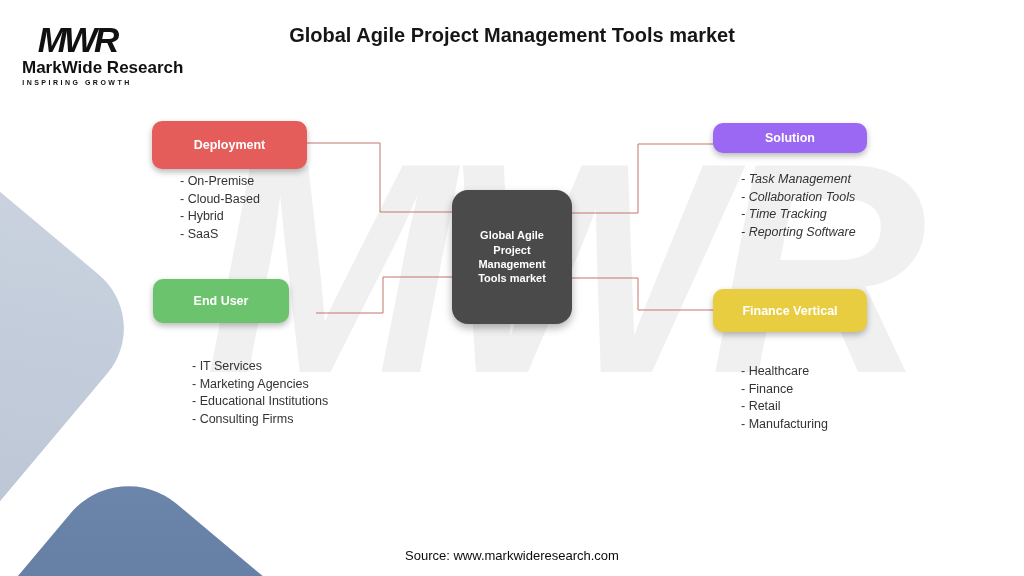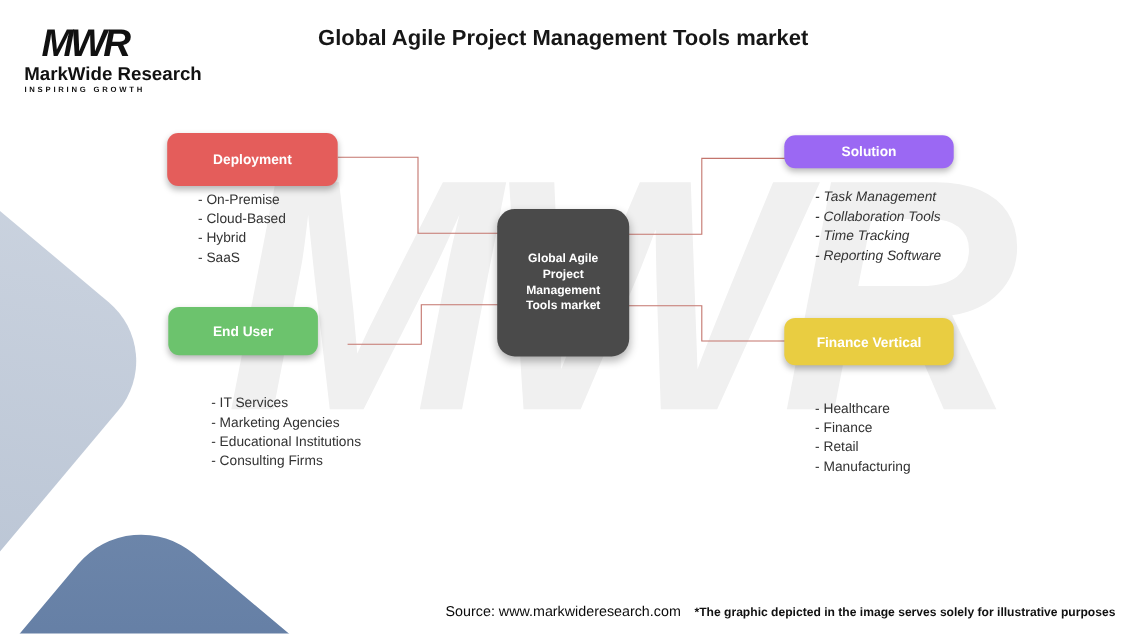--- a/index.html
+++ b/index.html
@@ -116,15 +116,14 @@
     <li>- Consulting Firms</li>
   </ul>
   <ul class="item-list list-industry">
     <li>- Healthcare</li>
     <li>- Finance</li>
     <li>- Retail</li>
     <li>- Manufacturing</li>
   </ul>
 
   <div class="source">Source: www.markwideresearch.com</div>
-  <div class="disclaimer">*The graphic depicted in the image serves solely for illustrative purposes</div>
 
 </div>
 
 </body></html>

